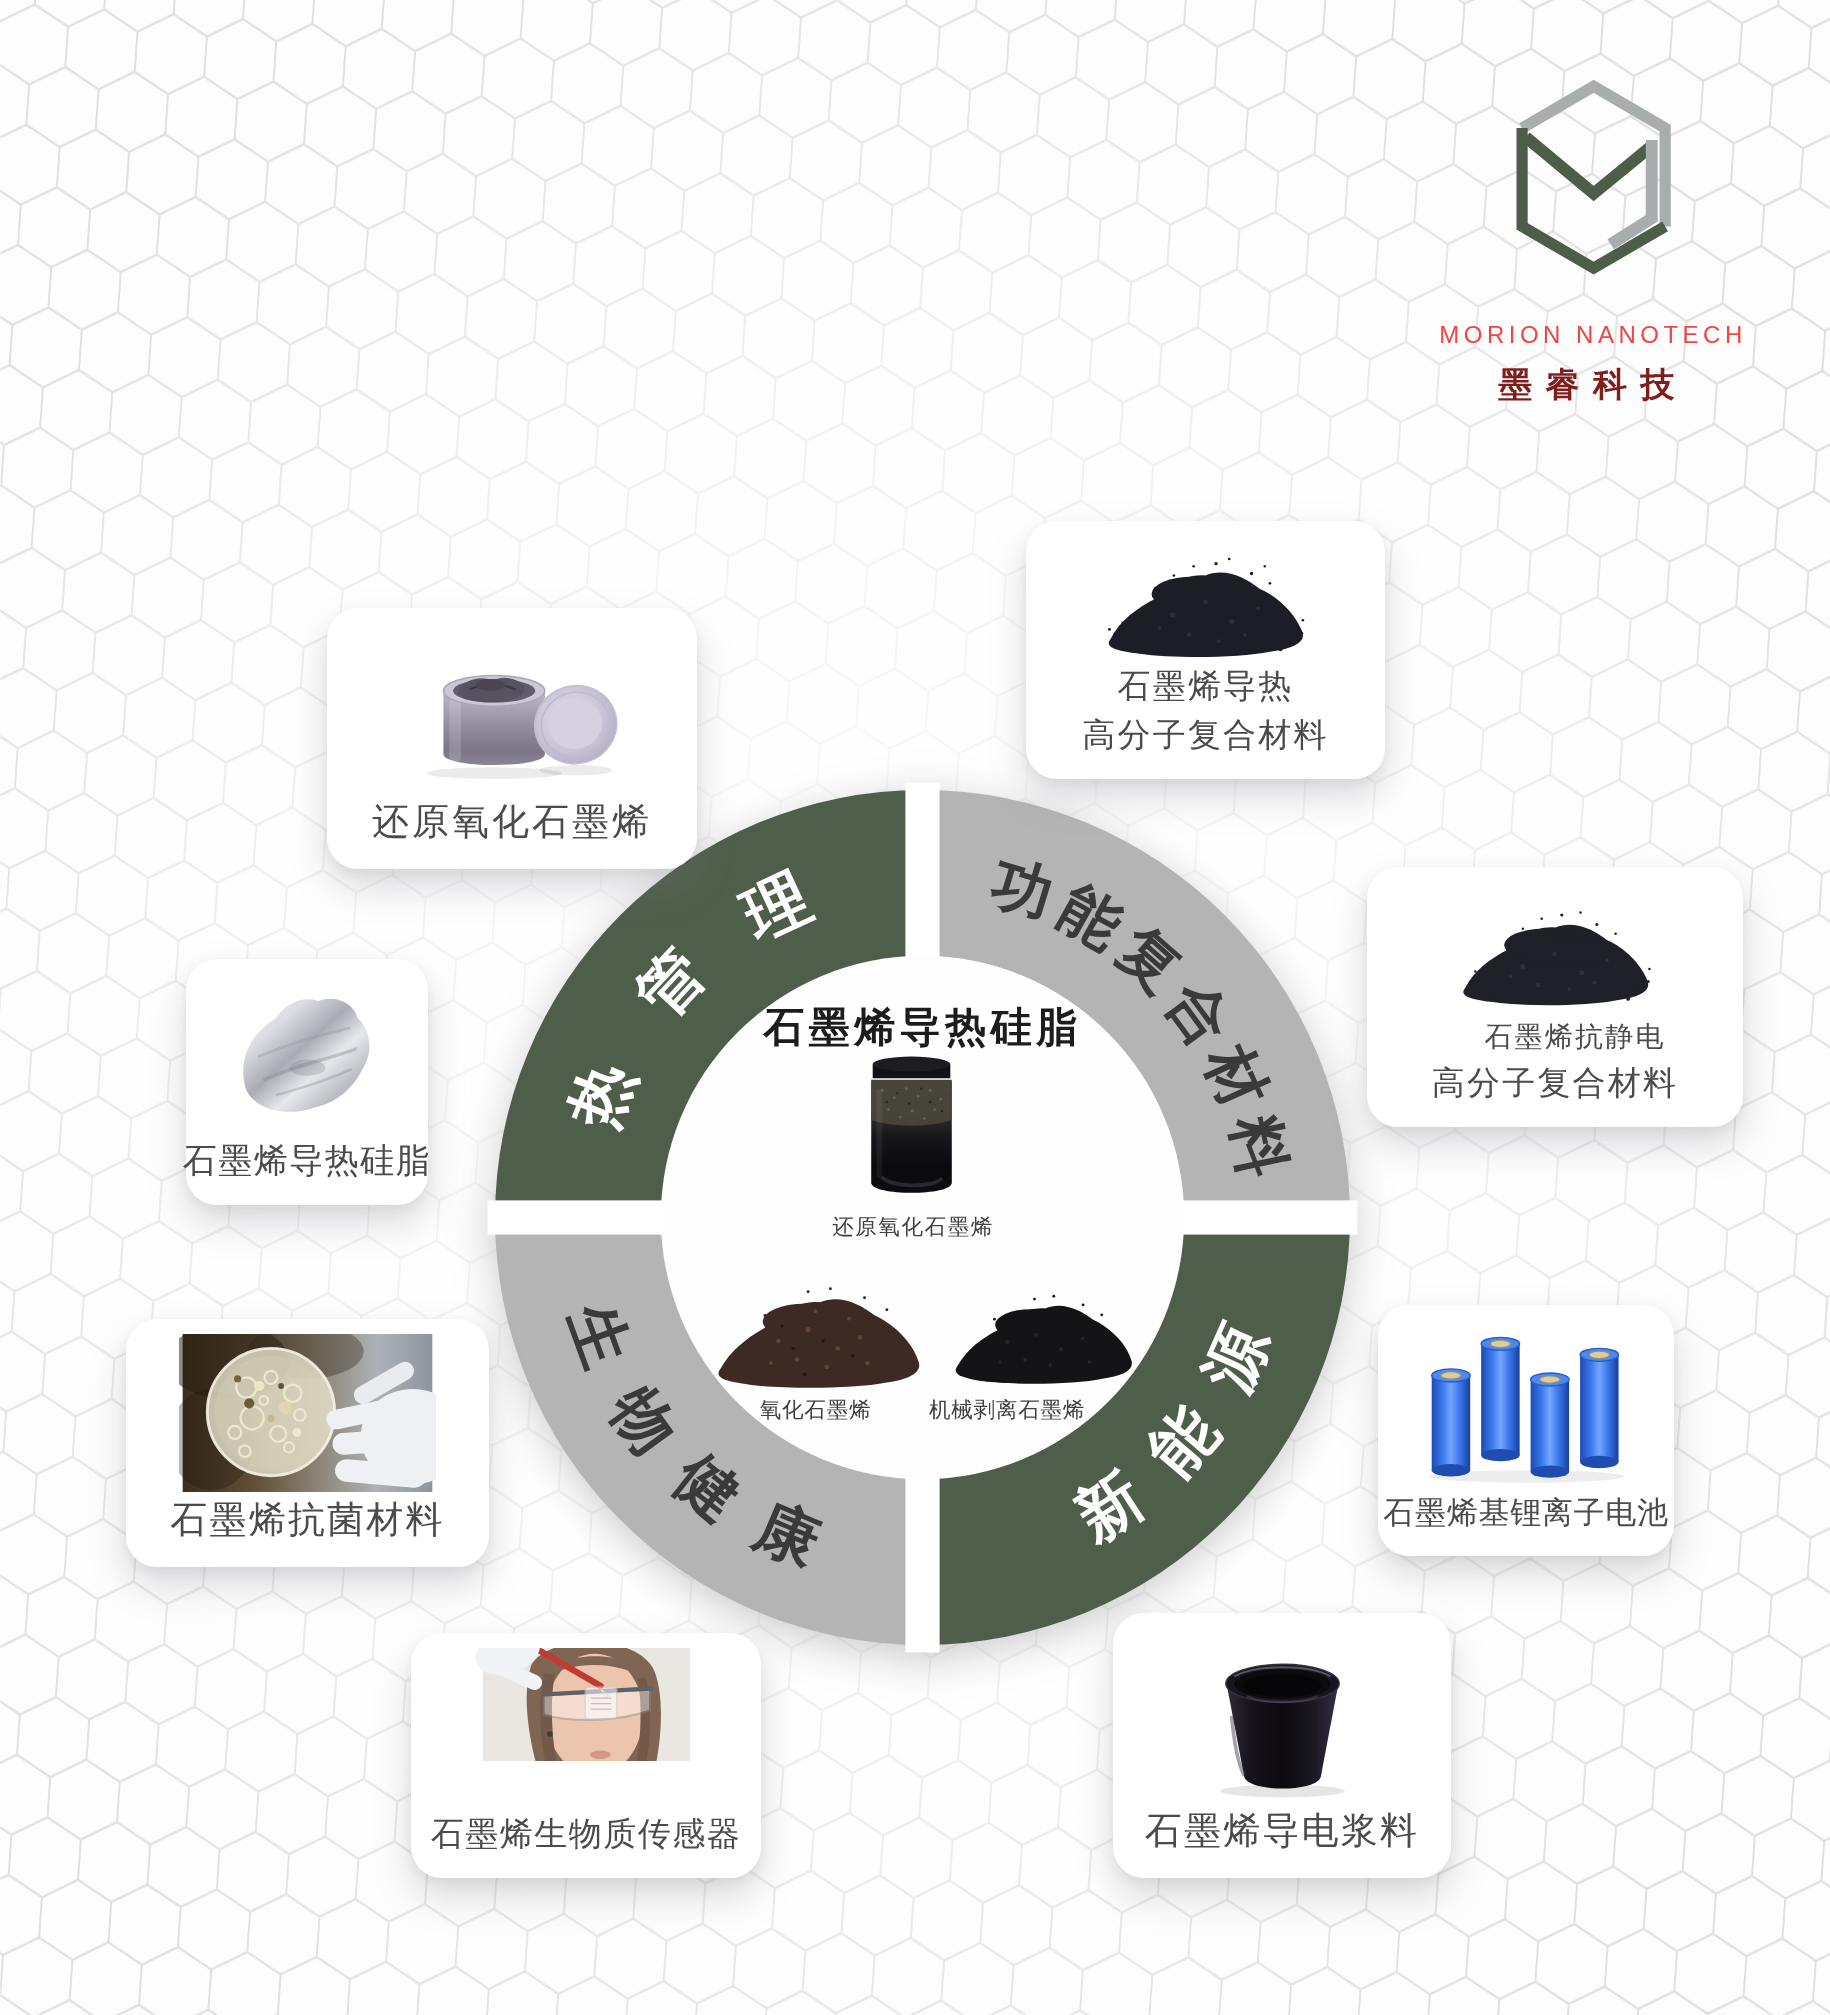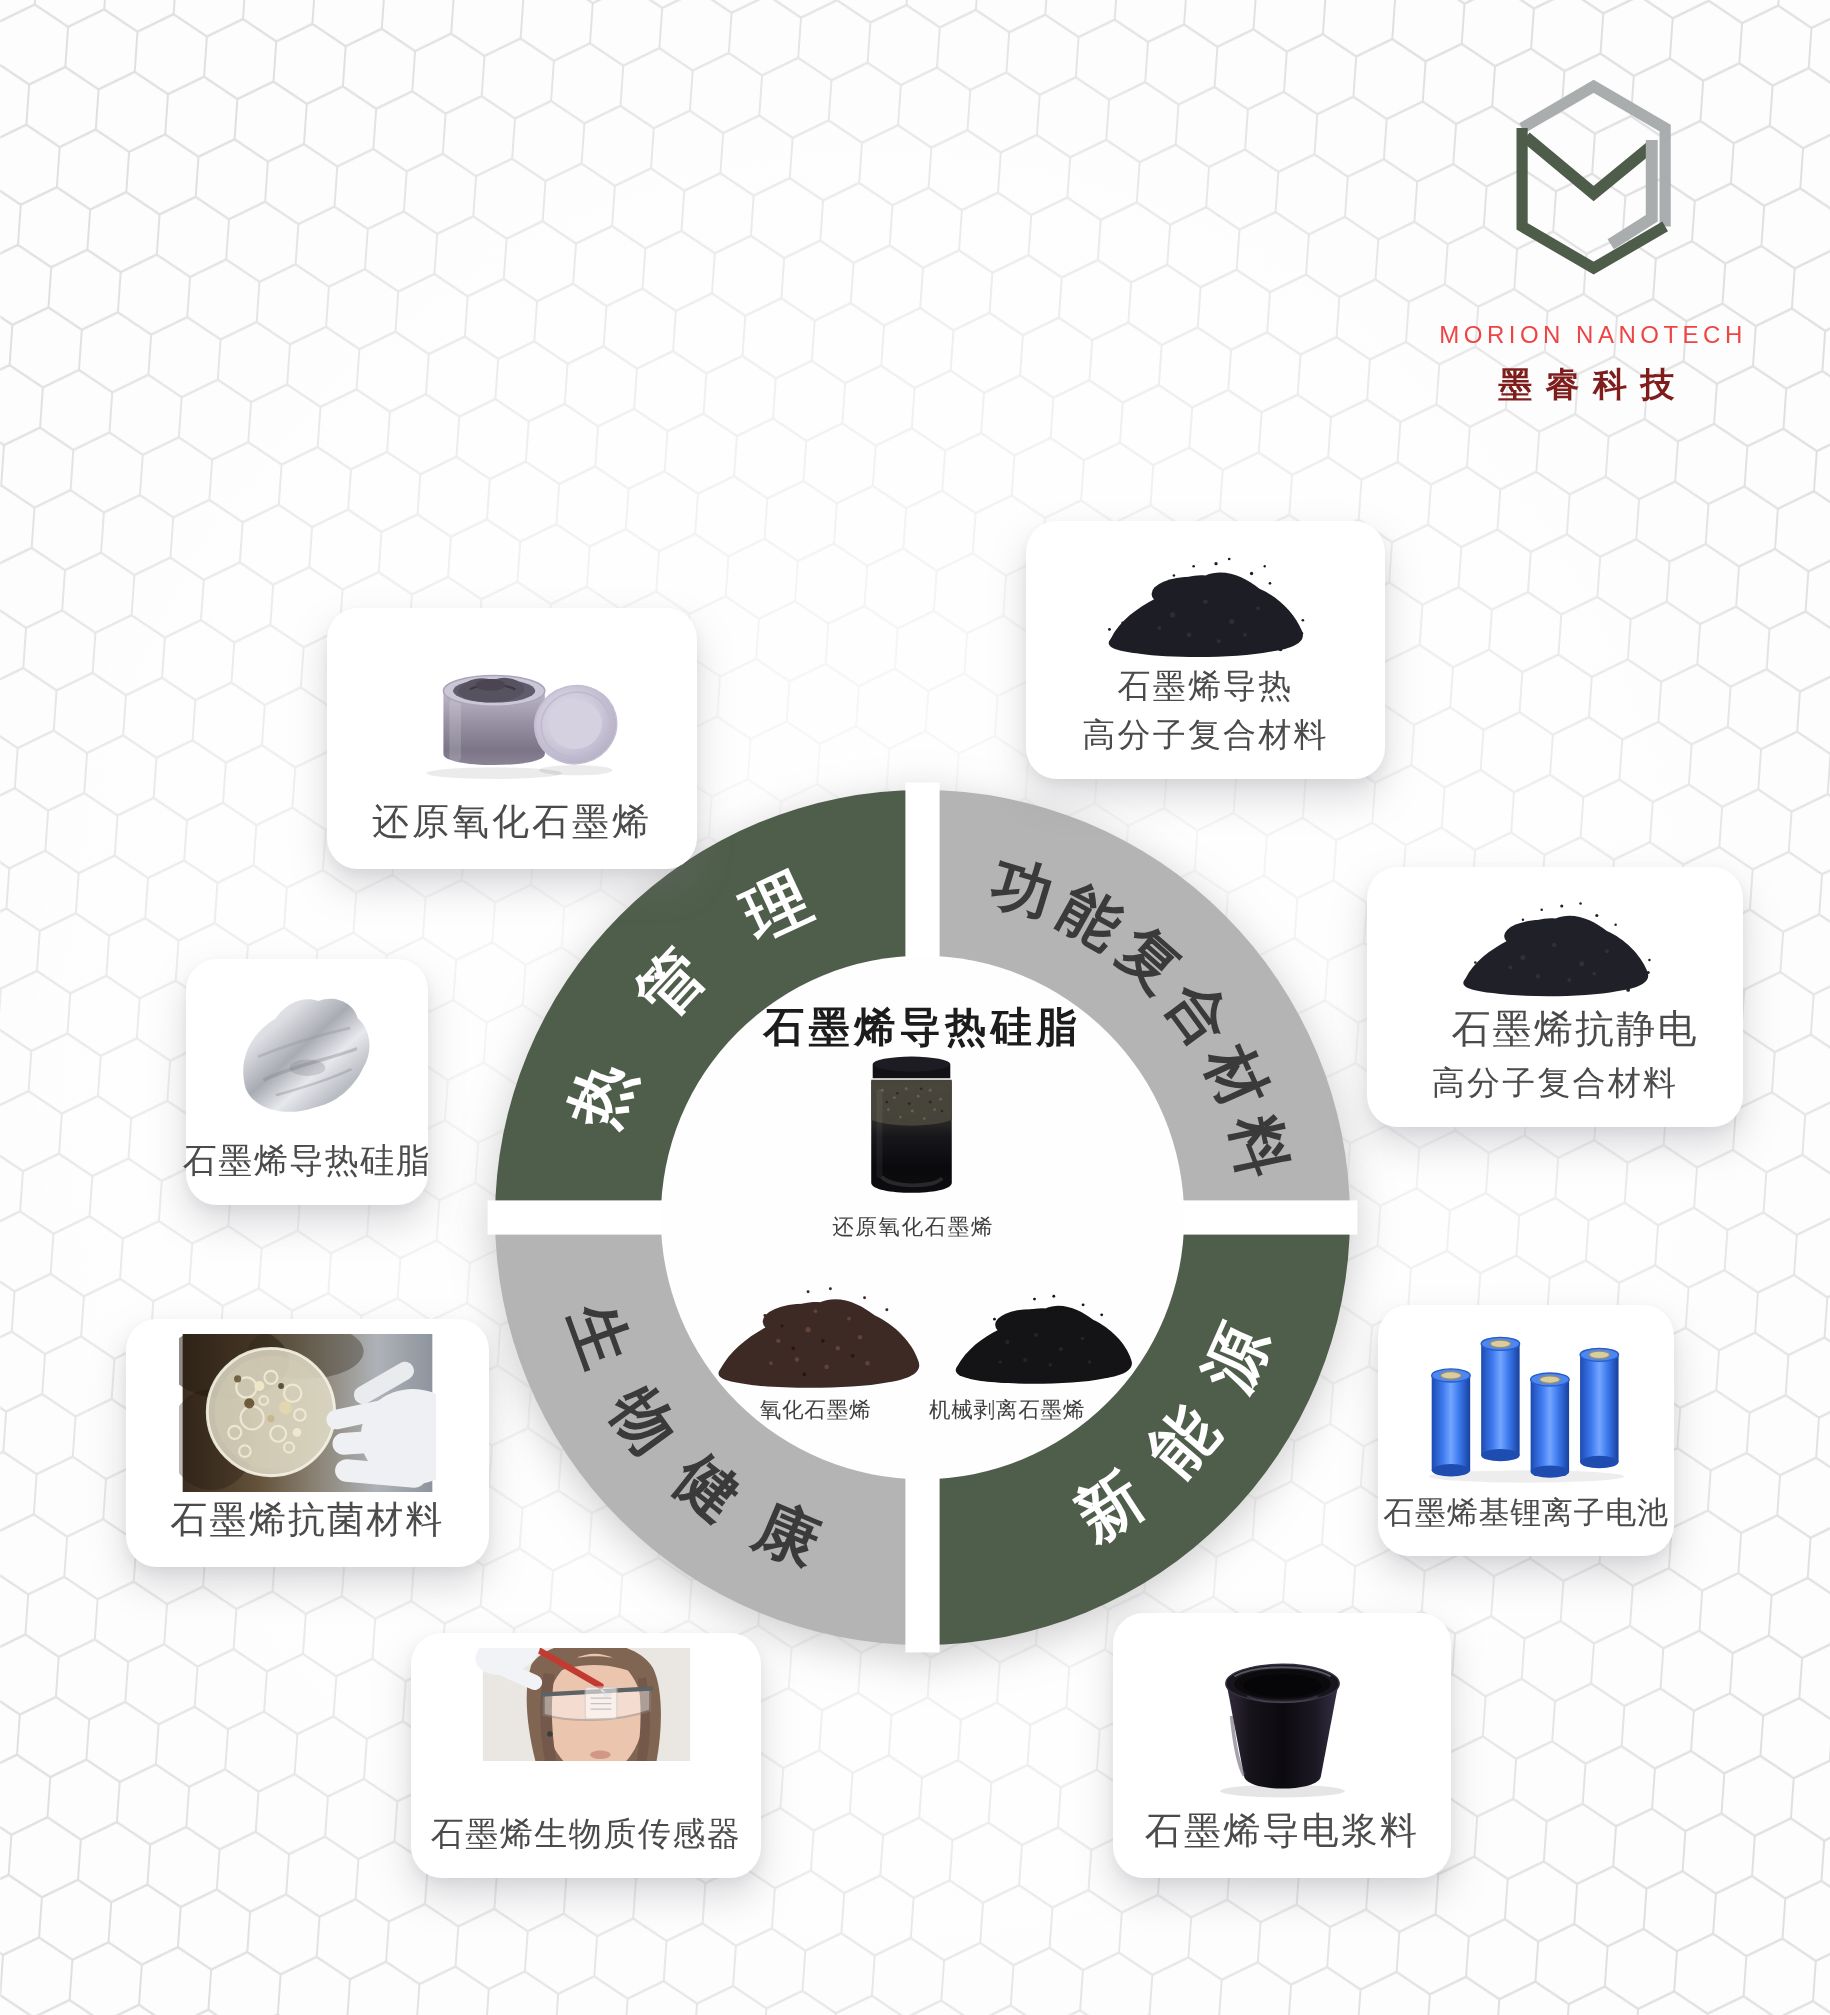--- a/index.html
+++ b/index.html
@@ -342,21 +342,21 @@
             <circle cx="168" cy="102" r="3.5"></circle>
             <circle cx="212" cy="132" r="4"></circle>
           <circle cx="252" cy="112" r="3"></circle>
             <circle cx="142" cy="152" r="3.5"></circle>
             <circle cx="192" cy="158" r="3"></circle>
           <circle cx="98" cy="138" r="3"></circle>
             <circle cx="232" cy="148" r="3"></circle>
         </g>
       </svg>
     </div>
-    <div class="cap" style="font-size:39px;letter-spacing:2.2px;margin-left:40px;">石墨烯抗静电</div>
+    <div class="cap" style="font-size:28px;letter-spacing:2.2px;margin-left:40px;">石墨烯抗静电</div>
     <div class="cap" style="font-size:33px;letter-spacing:2.2px;">高分子复合材料</div>
   </div>
 
   <div class="card" style="left:186px;top:959px;width:242px;height:246px;">
     <div class="card-illu">
       <svg width="165" height="138" viewBox="0 0 240 200" xmlns="http://www.w3.org/2000/svg">
         <defs>
           <linearGradient id="g-film" x1="0" y1="0" x2="1" y2="1">
             <stop offset="0" stop-color="#f5f5f7"></stop>
               <stop offset="0.25" stop-color="#dcdde2"></stop>

